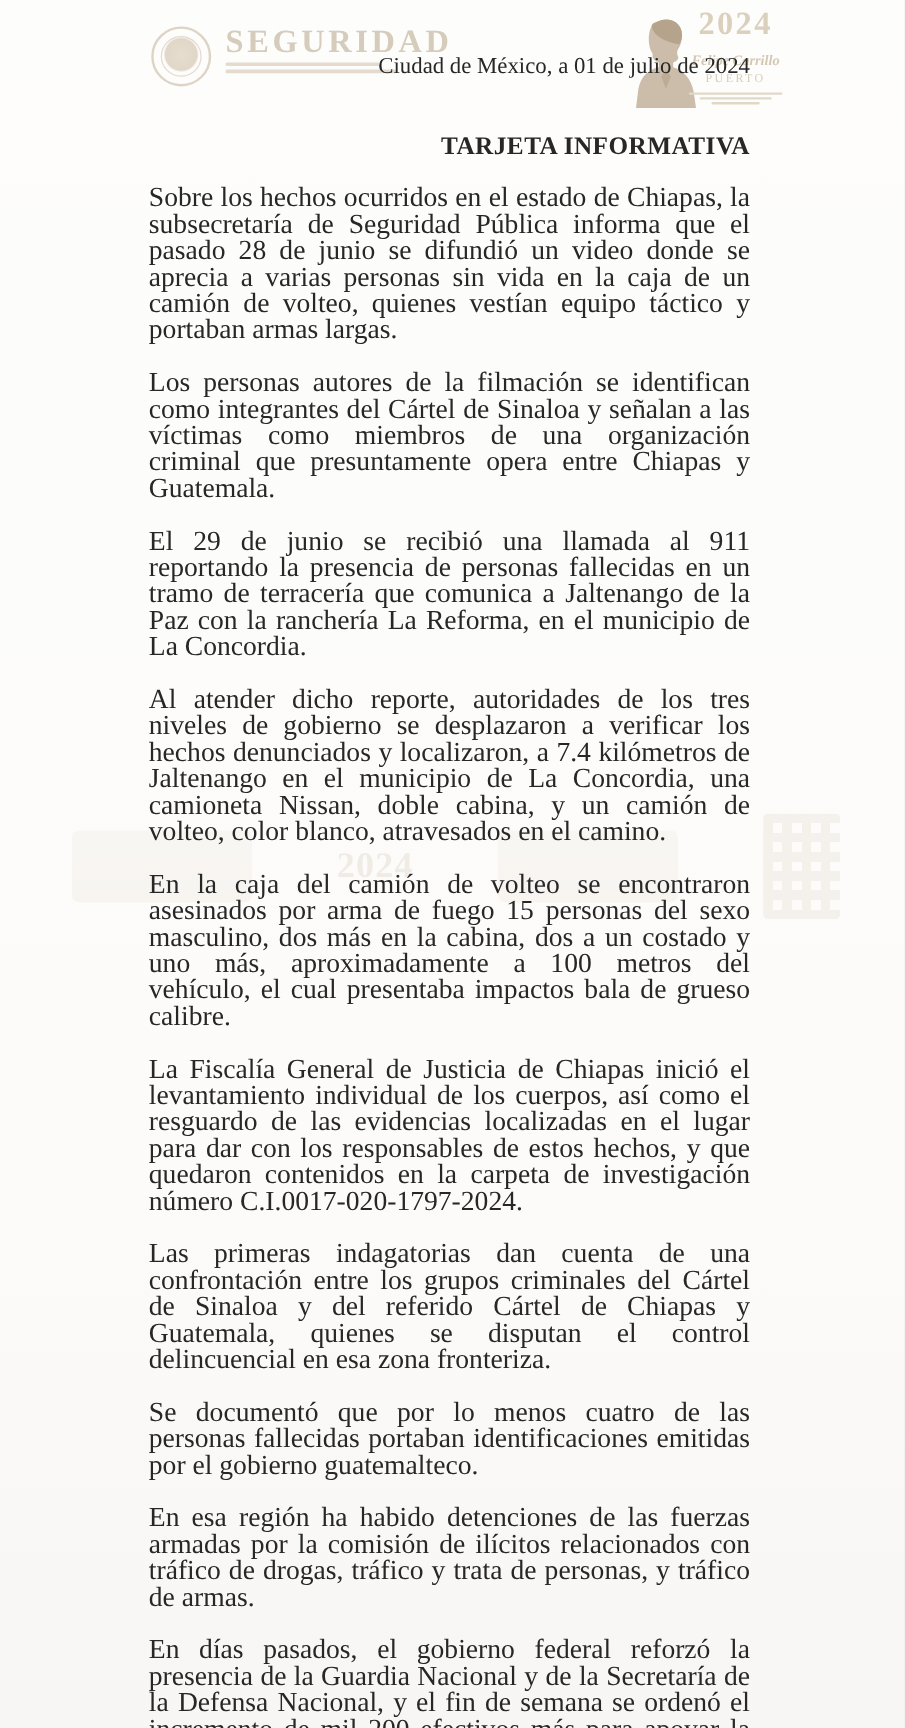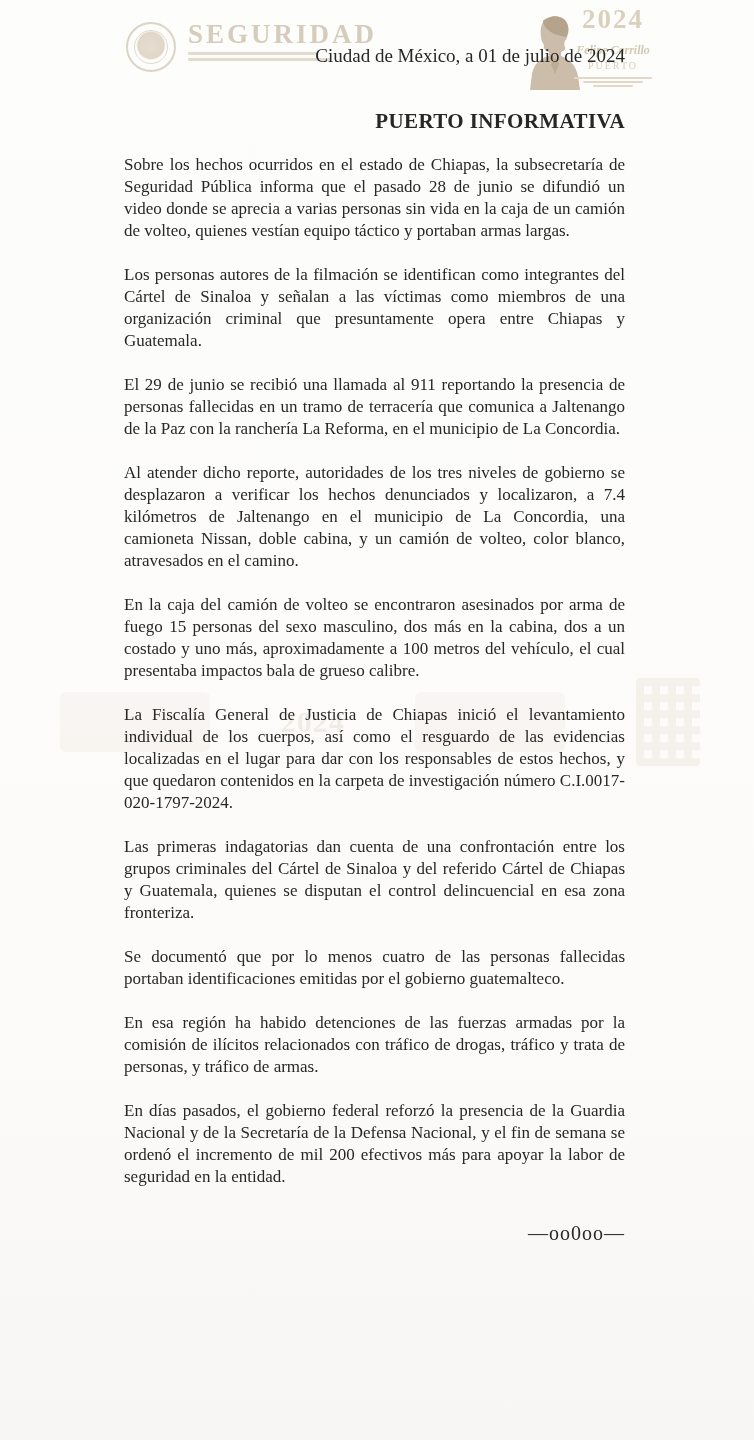--- a/index.html
+++ b/index.html
@@ -102,21 +102,21 @@
   }
   .doc-title{
     margin-top:40px;
     text-align:right;
     font-size:21px;font-weight:bold;letter-spacing:0.4px;
     line-height:26px;
   }
   .body-text{margin-top:20px;}
   .body-text p{
     margin:0 0 22px 0;
-    font-size:17px;line-height:22px;
+    font-size:23px;line-height:22px;
     text-align:justify;
   }
   .separator{
     margin-top:34px;
     text-align:right;
     font-size:20px;letter-spacing:1px;
   }
 </style>
 </head>
 <body>
@@ -160,21 +160,21 @@
     <div class="wm-soft"></div>
     <div class="wm-chunk">2024</div>
     <div class="wm-soft"></div>
     <div class="wm-block"></div>
   </div>
 
   <div class="content">
 
     <div class="date-line">Ciudad de México, a 01 de julio de 2024</div>
 
-    <div class="doc-title">PUERTO INFORMATIVA</div>
+    <div class="doc-title">TARJETA INFORMATIVA</div>
 
     <div class="body-text">
       <p>Sobre los hechos ocurridos en el estado de Chiapas, la subsecretaría de Seguridad Pública informa que el pasado 28 de junio se difundió un video donde se aprecia a varias personas sin vida en la caja de un camión de volteo, quienes vestían equipo táctico y portaban armas largas.</p>
       <p>Los personas autores de la filmación se identifican como integrantes del Cártel de Sinaloa y señalan a las víctimas como miembros de una organización criminal que presuntamente opera entre Chiapas y Guatemala.</p>
       <p>El 29 de junio se recibió una llamada al 911 reportando la presencia de personas fallecidas en un tramo de terracería que comunica a Jaltenango de la Paz con la ranchería La Reforma, en el municipio de La Concordia.</p>
       <p>Al atender dicho reporte, autoridades de los tres niveles de gobierno se desplazaron a verificar los hechos denunciados y localizaron, a 7.4 kilómetros de Jaltenango en el municipio de La Concordia, una camioneta Nissan, doble cabina, y un camión de volteo, color blanco, atravesados en el camino.</p>
       <p>En la caja del camión de volteo se encontraron asesinados por arma de fuego 15 personas del sexo masculino, dos más en la cabina, dos a un costado y uno más, aproximadamente a 100 metros del vehículo, el cual presentaba impactos bala de grueso calibre.</p>
       <p>La Fiscalía General de Justicia de Chiapas inició el levantamiento individual de los cuerpos, así como el resguardo de las evidencias localizadas en el lugar para dar con los responsables de estos hechos, y que quedaron contenidos en la carpeta de investigación número C.I.0017-020-1797-2024.</p>
       <p>Las primeras indagatorias dan cuenta de una confrontación entre los grupos criminales del Cártel de Sinaloa y del referido Cártel de Chiapas y Guatemala, quienes se disputan el control delincuencial en esa zona fronteriza.</p>
       <p>Se documentó que por lo menos cuatro de las personas fallecidas portaban identificaciones emitidas por el gobierno guatemalteco.</p>

